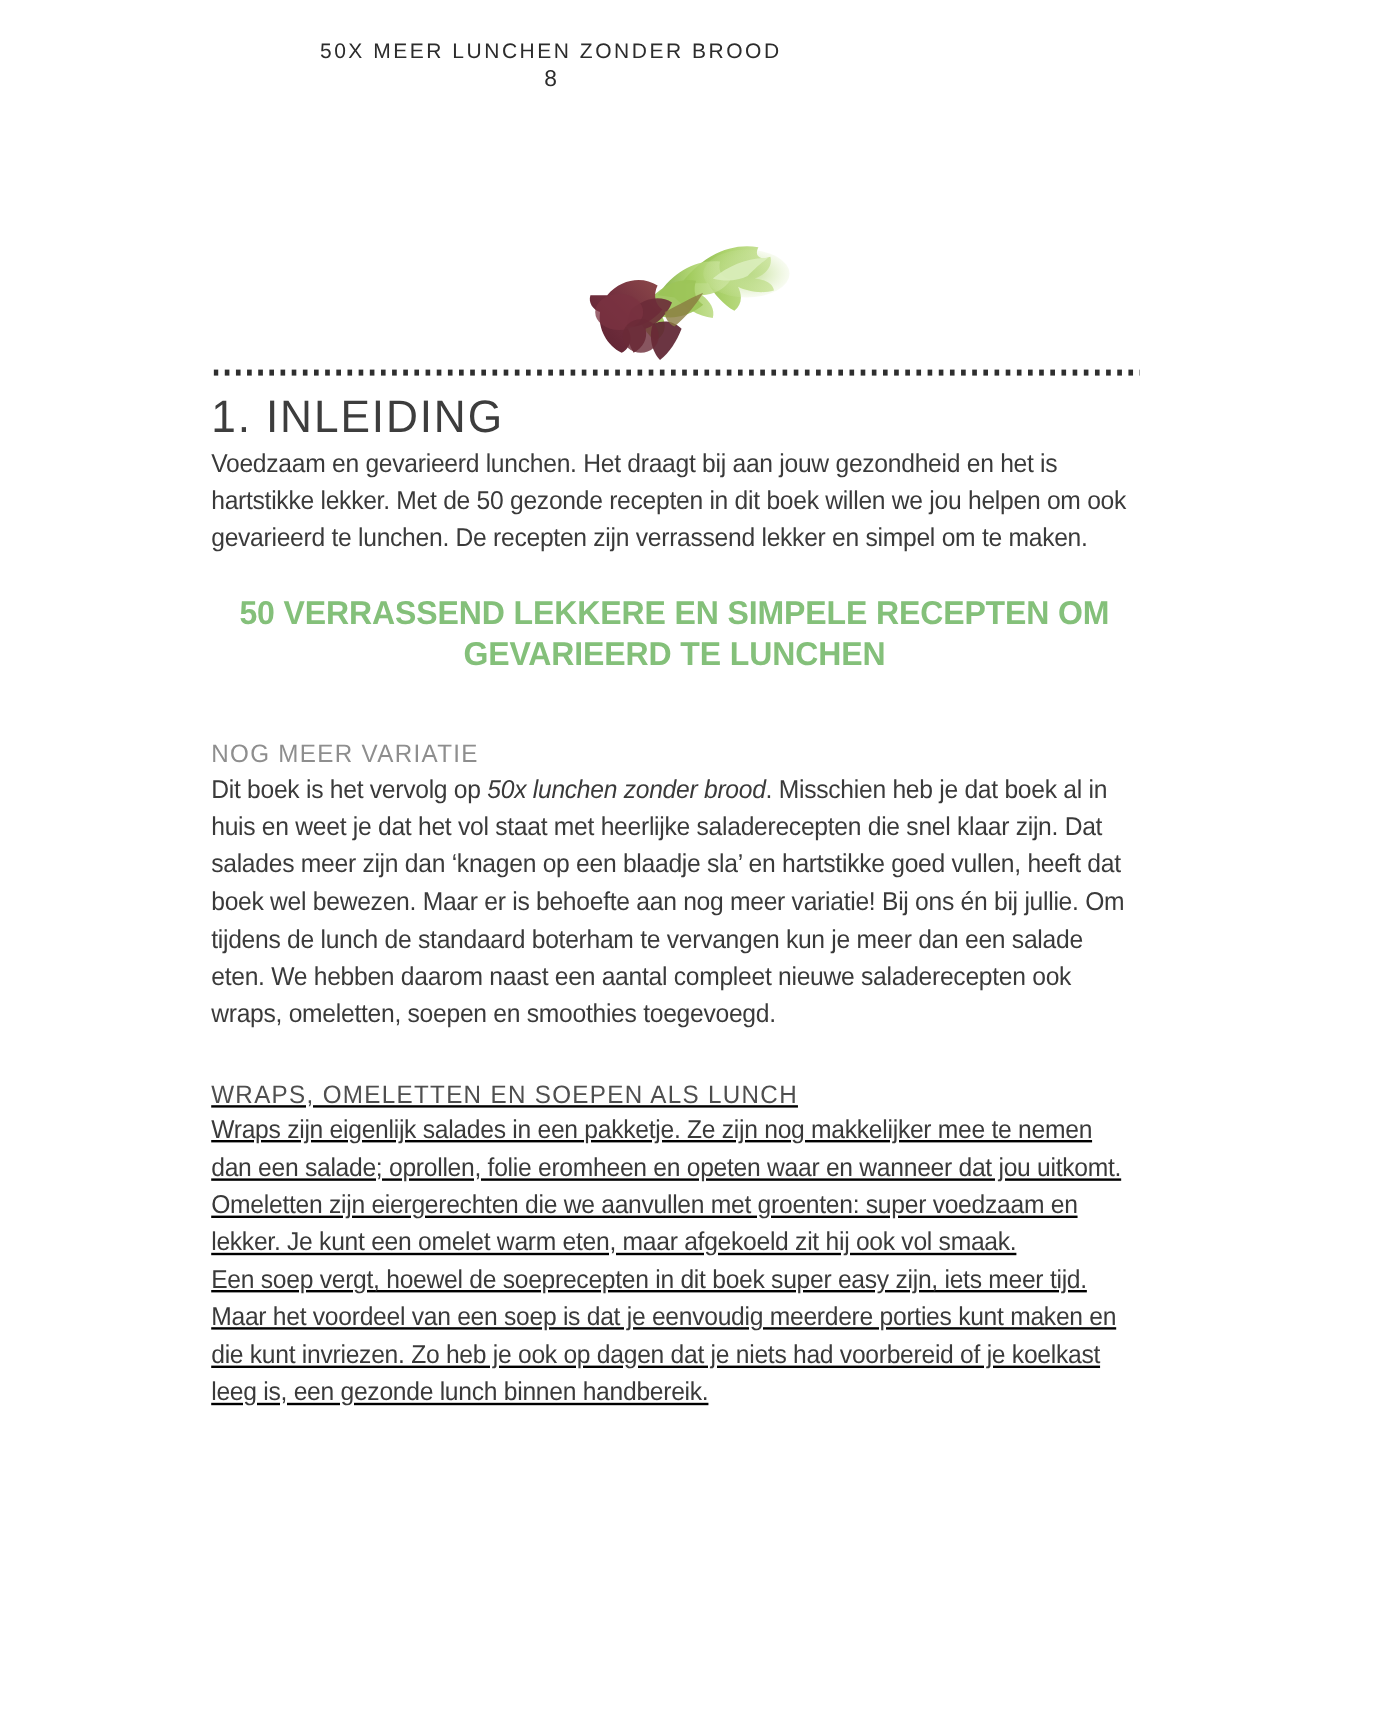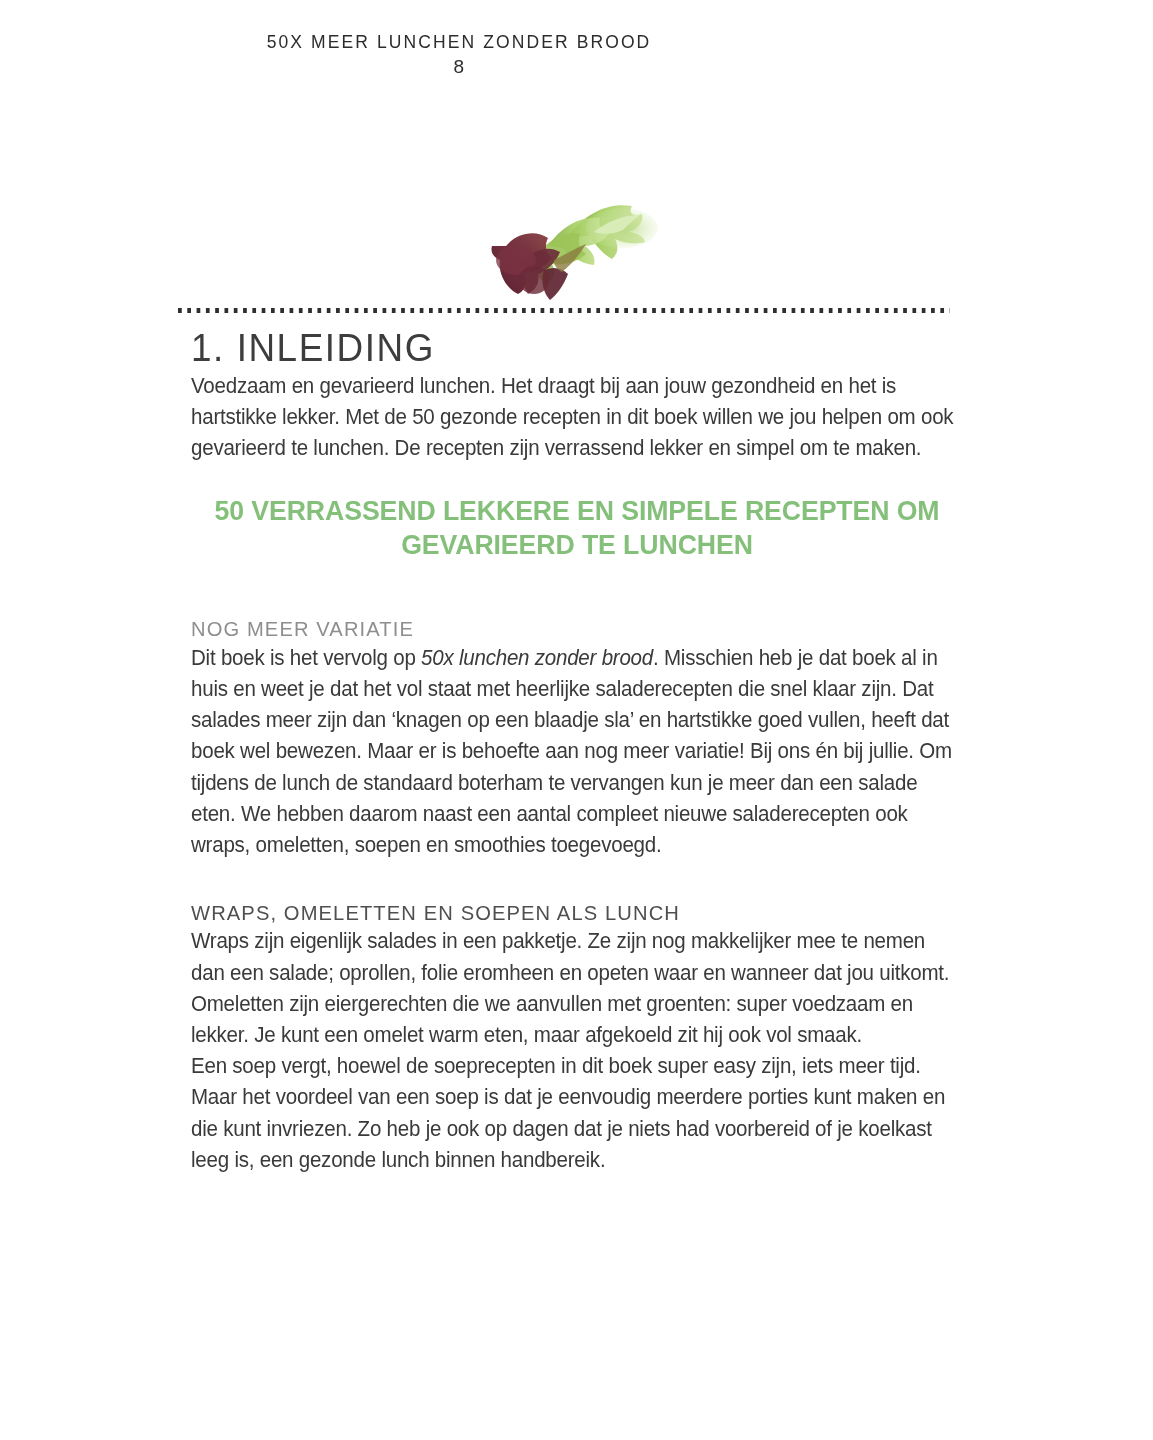--- a/index.html
+++ b/index.html
@@ -74,21 +74,21 @@
     height: 5px;
     background-image:
       linear-gradient(to right, #2e2e2e 0px, #2e2e2e 3.6px, rgba(0,0,0,0) 3.6px, rgba(0,0,0,0) 9.3px);
     background-size: 9.3px 5px;
     background-repeat: repeat-x;
   }
 
   
   .content {
     position: absolute;
-    left: 191px;
+    left: 176px;
     top: 326px;
     width: 772px;
   }
 
   h1.chapter-title {
     margin: 0;
     padding: 0;
     font-family: "Liberation Sans", sans-serif;
     font-weight: 300;
     font-size: 38px;
@@ -142,21 +142,21 @@
     line-height: 1.3;
     color: #8e8e8e;
     transform: scaleX(0.96);
     transform-origin: left center;
   }
   h3.sub-heading.dark {
     color: #4f4f4f;
   }
 
   .section-variatie { margin-top: 53px; }
-  .section-wraps { margin-top: 38px; }
+  .section-wraps { margin-top: 38px; text-decoration: underline; }
   .para-gap { margin-top: 30px; }
   .heading-gap { margin-top: 3px; }
 </style>
 </head>
 <body>
 
 <div class="page">
 
   <div class="running-header">
     <div class="title-line">50X MEER LUNCHEN ZONDER BROOD</div>

